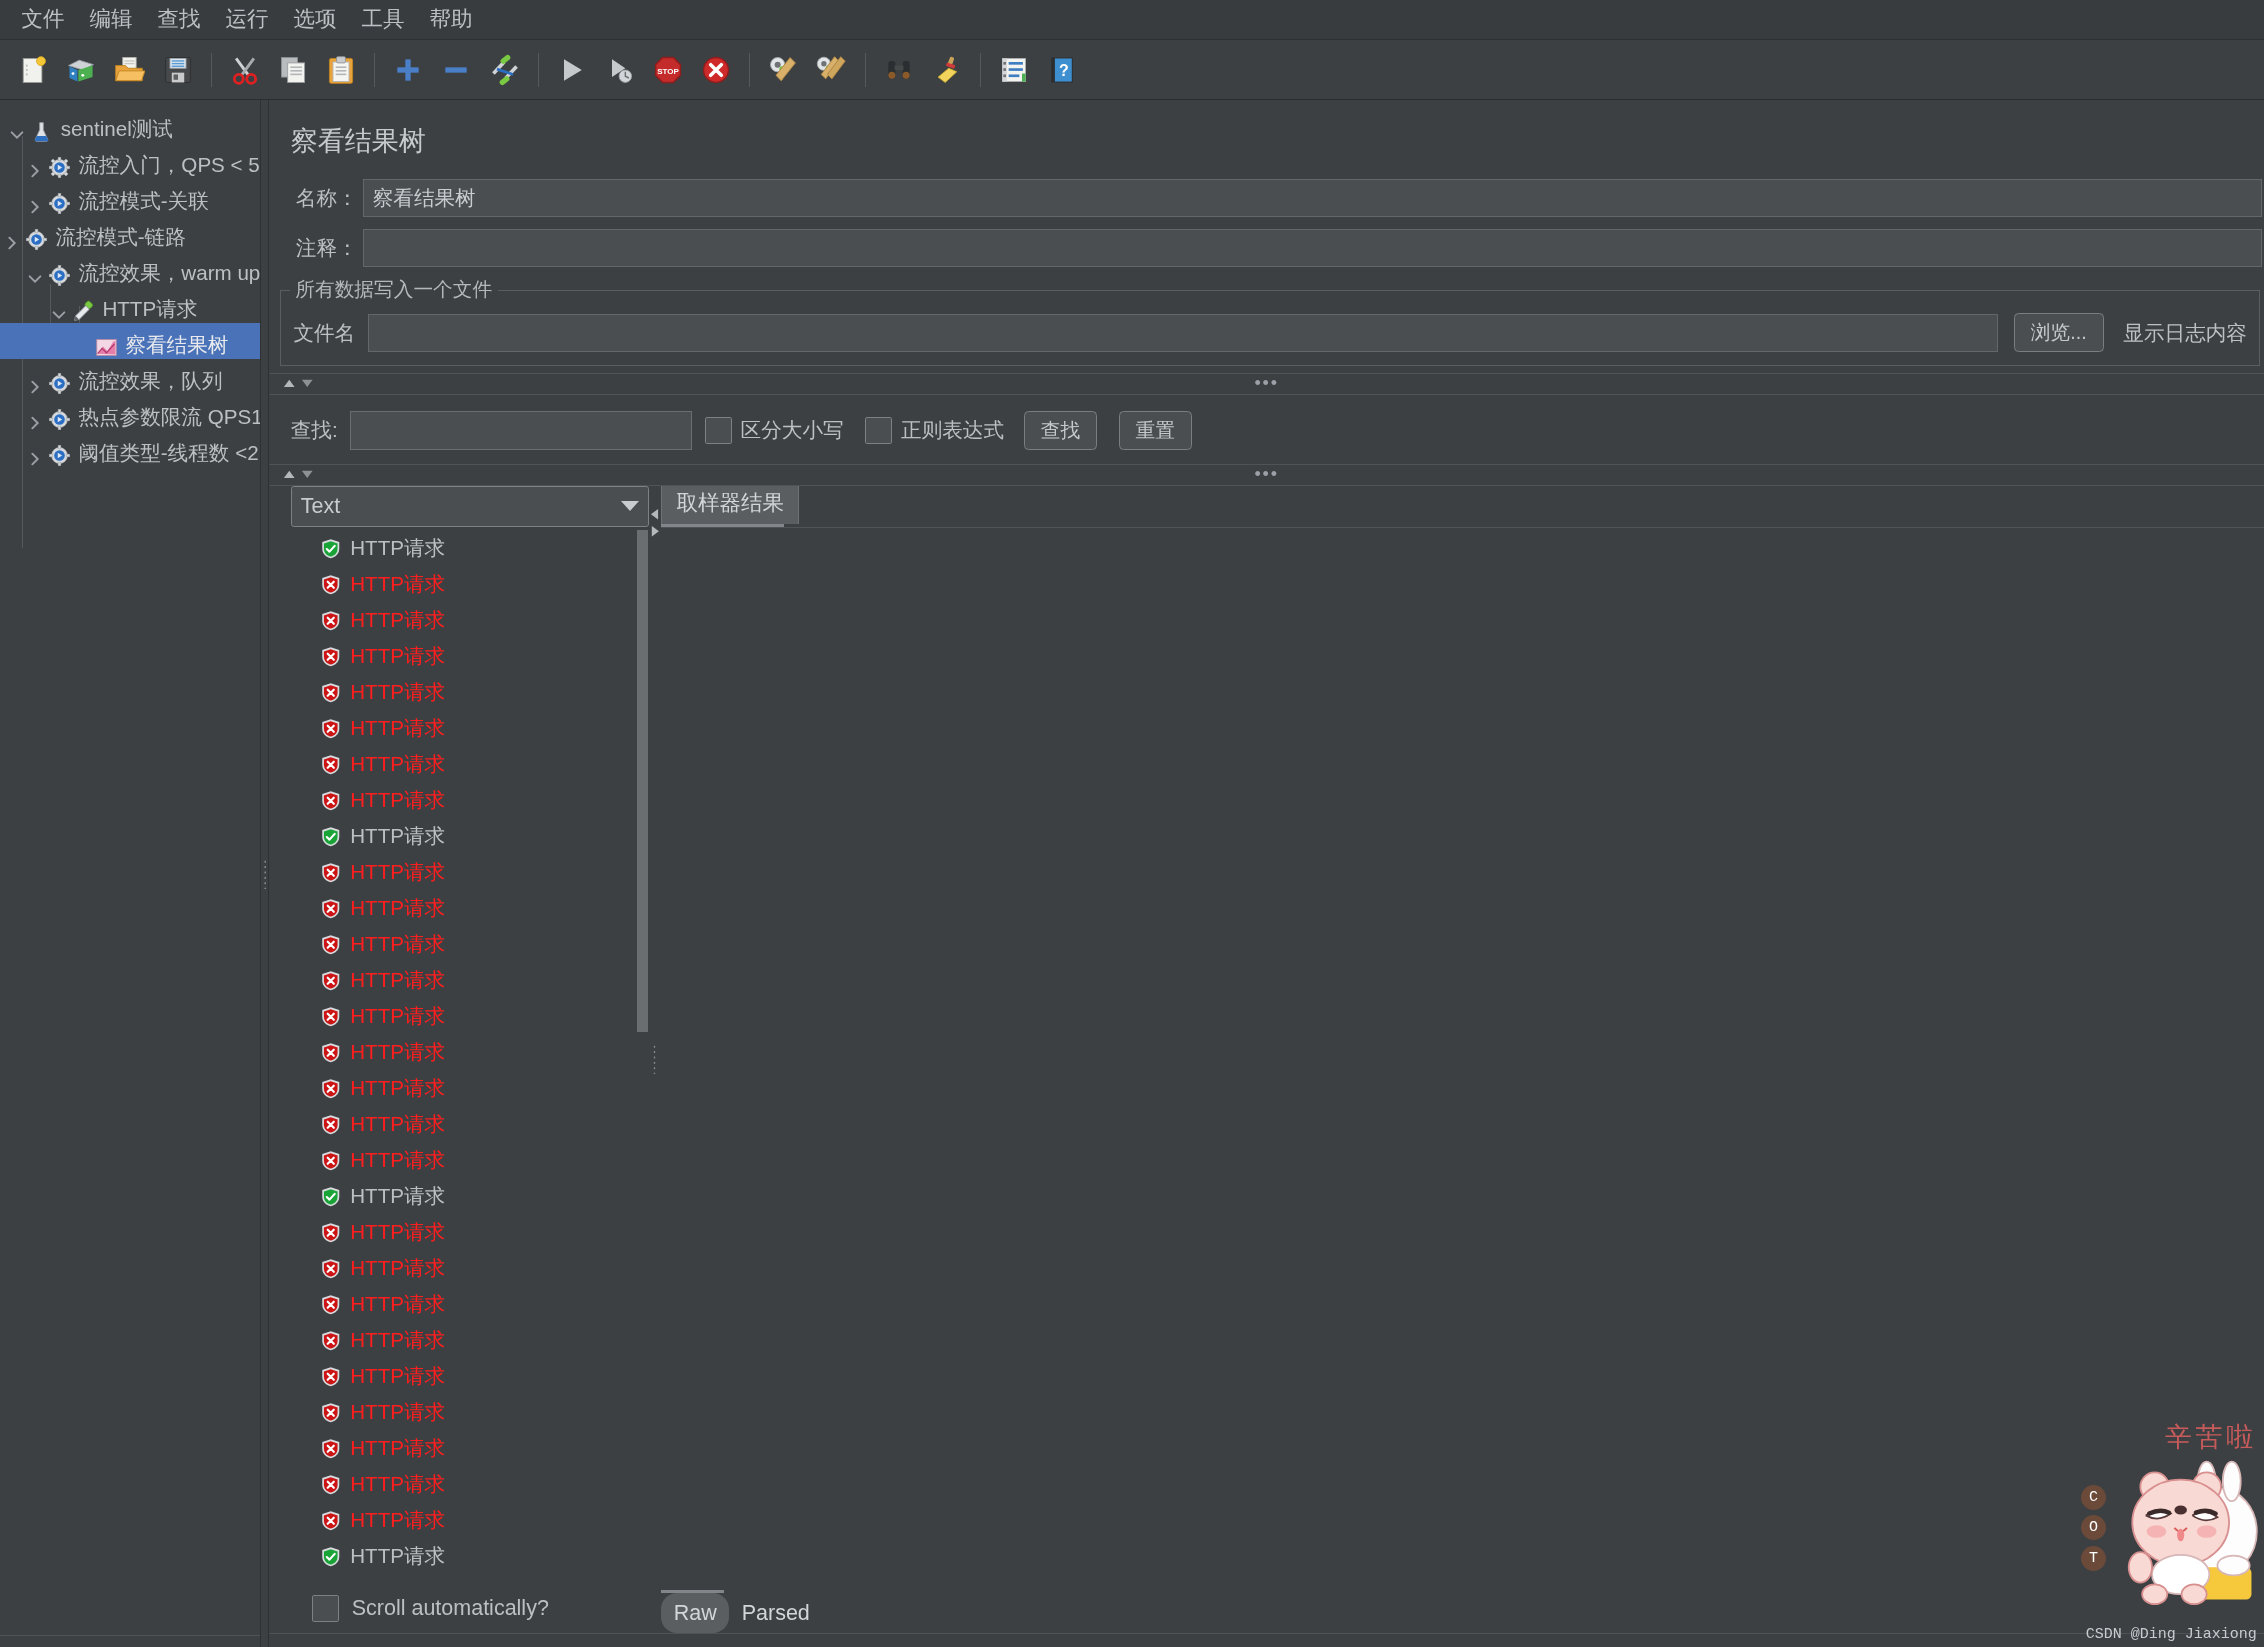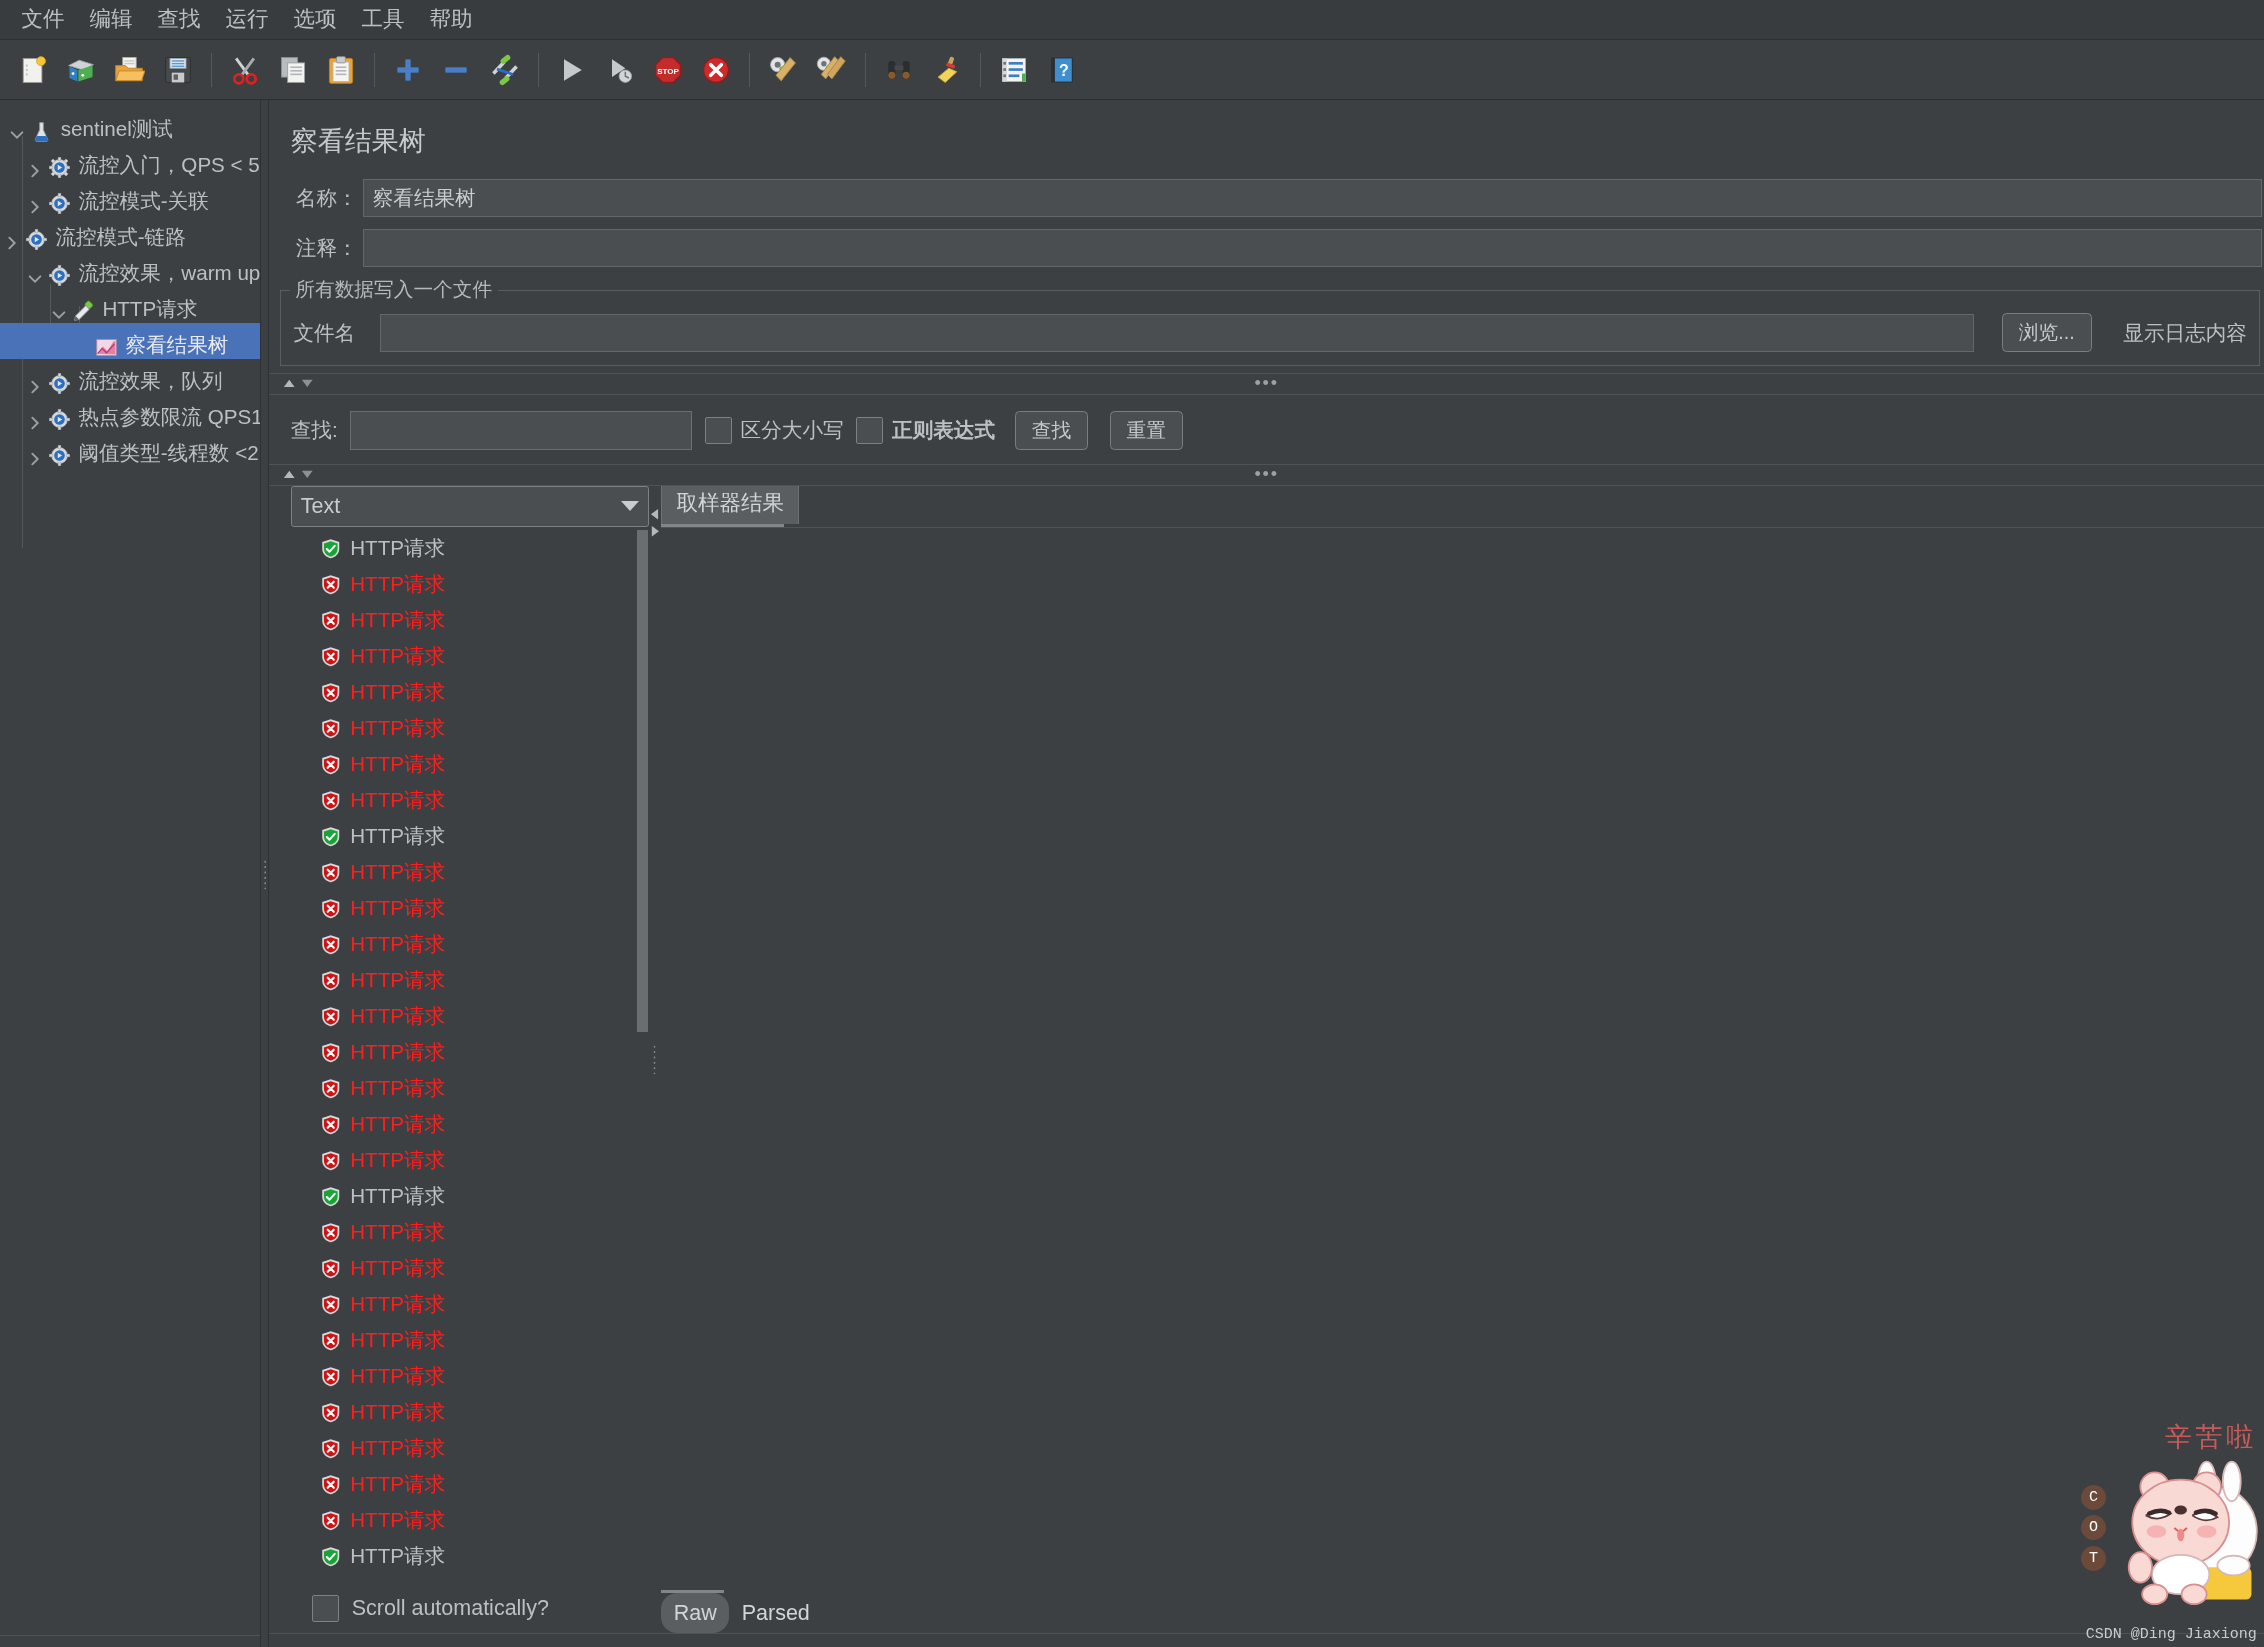--- a/index.html
+++ b/index.html
@@ -213,21 +213,21 @@
     background: #3c4043;
     padding: 0 5.4px;
     font-size: 19.7px;
     color: #b4b8bb;
     white-space: nowrap;
   }
   .gb-line-right {
     position: absolute;
     top: 0; left: 0; right: 0; height: 0.9px; background: #5a5e61;
   }
-  .gb-inner { padding: 23px 12.5px 0 12.5px; display: flex; align-items: center; gap: 12px; }
+  .gb-inner { padding: 23px 12.5px 0 12.5px; display: flex; align-items: center; }
   .gb-label { font-size: 20.6px; color: #bcc0c3; margin-right: 12.5px; white-space: nowrap; }
 
   .btn {
     height: 39px;
     min-width: 50px;
     background: #4a4e51;
     border: 0.9px solid #7a7e81;
     border-radius: 4.5px;
     color: #c5c9cc;
     font-size: 19.7px;
@@ -992,21 +992,21 @@
         <div class="drag-dots">•••</div>
       </div>
 
       <div class="search-row">
         <div class="search-label">查找:</div>
         <input class="search-input" type="text" value="" style="">
         <div class="chk-wrap">
           <span class="chk"></span>
           <span class="chk-label">区分大小写</span>
         </div>
-        <div class="chk-wrap" style="margin-left:0;font-weight:bold;">
+        <div class="chk-wrap" style="margin-left:9px;">
           <span class="chk"></span>
           <span class="chk-label">正则表达式</span>
         </div>
         <button class="btn" style="margin-left:7.2px;">查找</button>
         <button class="btn" style="margin-left:9px;">重置</button>
       </div>
 
       <div class="drag-bar" style="margin-top:0;">
         <div class="drag-arrows">
           <span>

